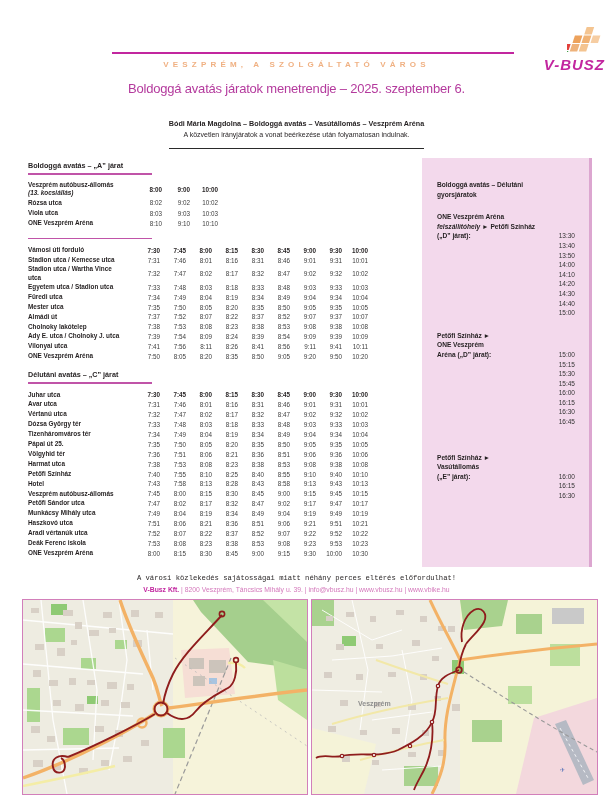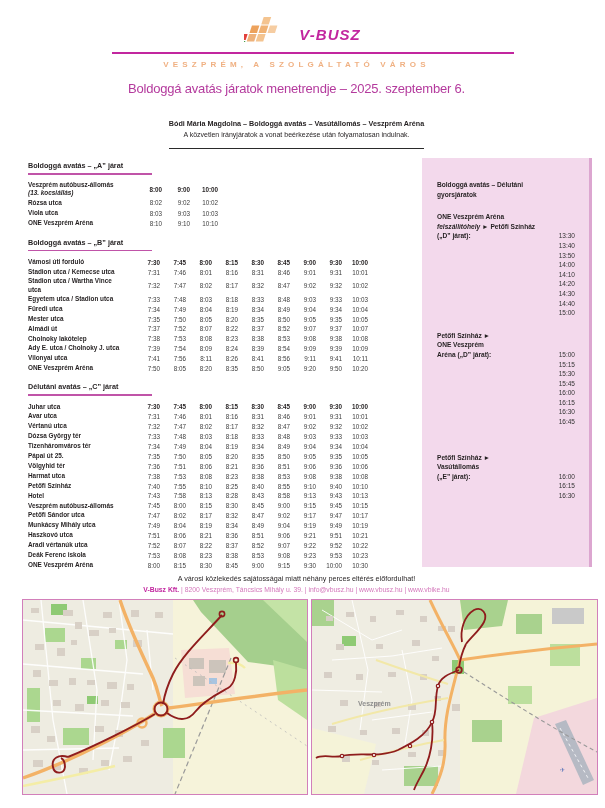--- a/index.html
+++ b/index.html
@@ -7,21 +7,21 @@
     --panel_bg:#f3d9ec; --panel_edge:#dca6d0; --section_underline:#c054a8;
     --text:#231f20; --time:#3d3d3d; --map_border:#d27fba; --route:#8f1d1d;
     --contact:#d478bb;
   }
   html,body{margin:0;padding:0;background:#ffffff;}
   body{width:605px;height:808px;position:relative;overflow:hidden;
        font-family:"Liberation Sans",sans-serif;color:var(--text);}
   .abs{position:absolute;}
   .center{left:0;right:12px;text-align:center;}
   
-  .logo-row{top:16px;display:flex;justify-content:center;align-items:flex-end;gap:17px;width:100%;}
+  .logo-row{top:26px;display:flex;justify-content:center;align-items:flex-end;gap:5px;width:100%;flex-direction:column;}
   .logo-text{font-size:15px;font-weight:bold;font-style:italic;color:var(--brand);letter-spacing:1px;line-height:1;}
   .brand-line{top:52px;left:112px;width:402px;height:2px;background:var(--brand);}
   .tagline{top:60px;font-size:8px;font-weight:bold;letter-spacing:4.2px;color:var(--tagline);}
   .title{top:81px;font-size:13px;font-weight:normal;color:var(--title);letter-spacing:-0.2px;}
   .subtitle-wrap{top:112px;}
   .subtitle{display:inline-block;font-size:7.2px;font-weight:bold;border-bottom:1px solid #2a2a2a;padding-bottom:20px;}
   .note{top:131px;font-size:7px;}
   
   .tables{left:28px;top:153px;width:384px;}
   .sec{margin-bottom:9px;margin-top:8px;}
@@ -37,21 +37,21 @@
   
   .panel{left:422px;top:158px;width:170px;height:409px;background:var(--panel_bg);
          border-right:3px solid var(--panel_edge);box-sizing:border-box;
          padding:22px 14px 0 15px;}
   .sblock{display:flex;margin-bottom:13px;}
   .slabel{font-weight:bold;font-size:6.6px;line-height:9.6px;white-space:nowrap;}
   .ital{font-style:italic;}
   .stimes{margin-left:auto;text-align:right;font-size:6.5px;line-height:9.6px;color:#333;}
   .sblock.wide-gap{margin-bottom:26px;}
   
-  .foot-note{top:574px;font-size:7.2px;}
+  .foot-note{top:574px;font-size:7.2px;font-family:Liberation Mono, monospace;}
   .contact{top:586px;font-size:6.8px;color:var(--contact);}
   .contact .co{color:var(--brand);font-weight:bold;}
   
   .maps{top:599px;left:22px;display:flex;gap:3px;}
   .map{border:1px solid var(--map_border);line-height:0;background:#efede2;}
 </style>
 </head>
 <body>
 
 <div class="abs logo-row">
@@ -111,21 +111,20 @@
           <div class="stop">
             <div>ONE Veszprém Aréna</div>
           </div>
           <div class="tcell">8:10</div>
           <div class="tcell">9:10</div>
           <div class="tcell">10:10</div>
         </div>
       </div>
   </div>
   <div class="sec">
-    <div class="sec-title">Boldoggá avatás – „B” járat</div>
     <div class="sec-underline"></div>
     <div>
         <div class="trow bold-times">
           <div class="stop">
             <div>Vámosi úti forduló</div>
           </div>
           <div class="tcell">7:30</div>
           <div class="tcell">7:45</div>
           <div class="tcell">8:00</div>
           <div class="tcell">8:15</div>

